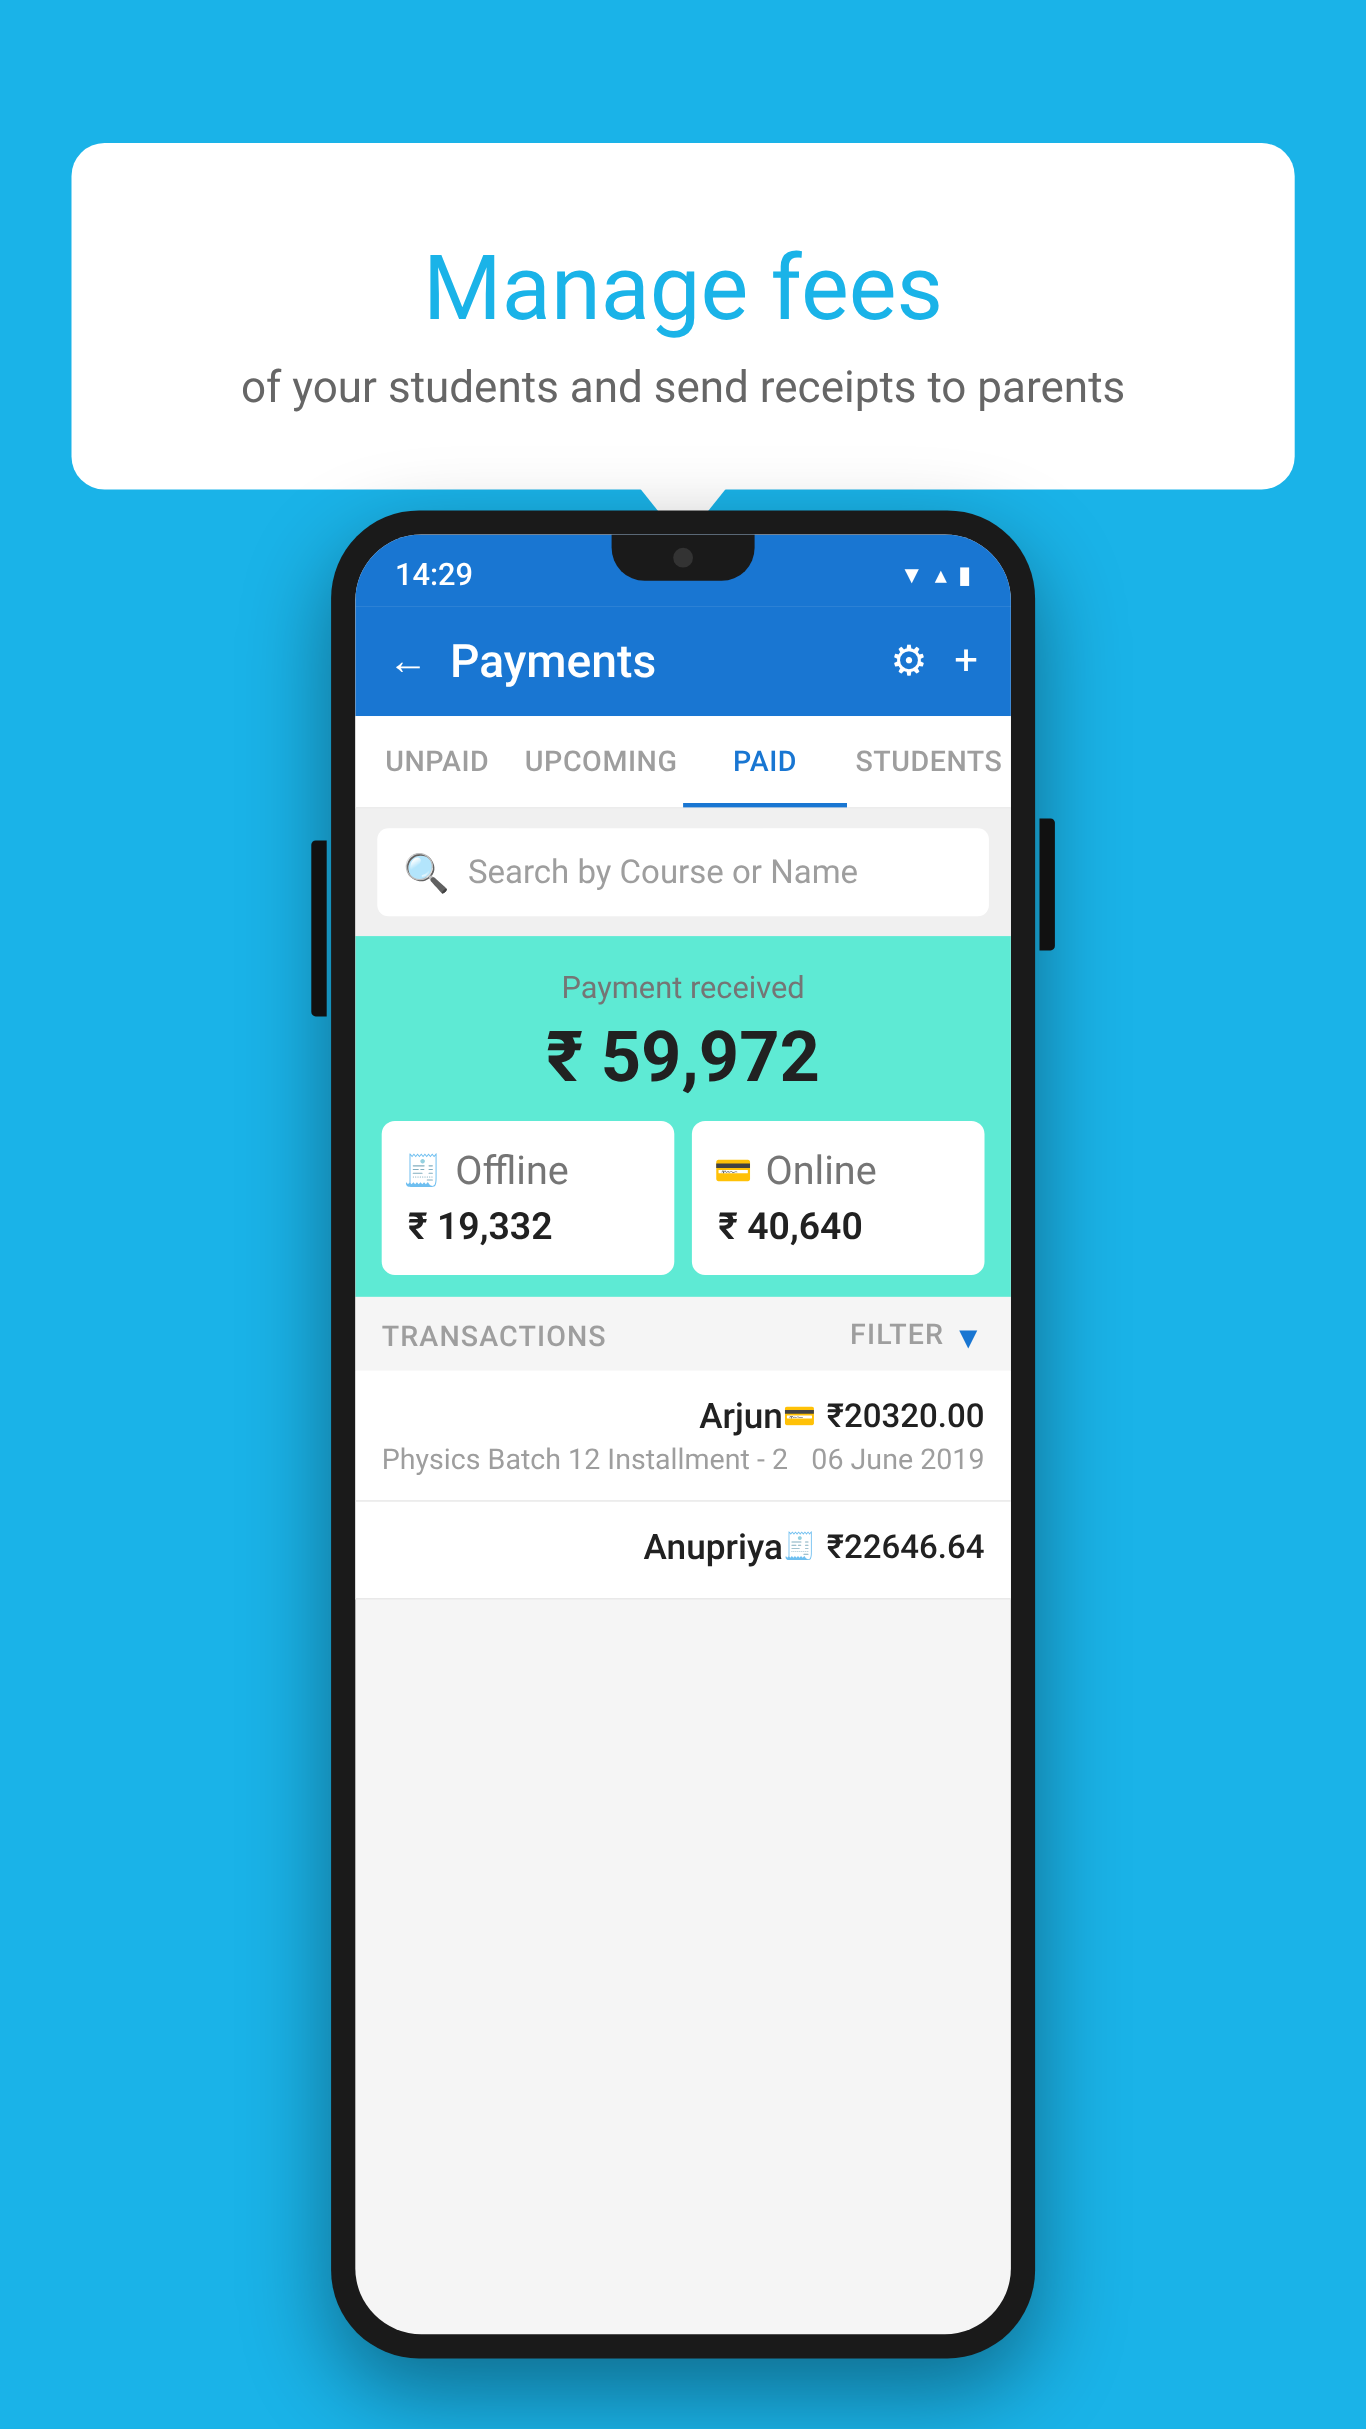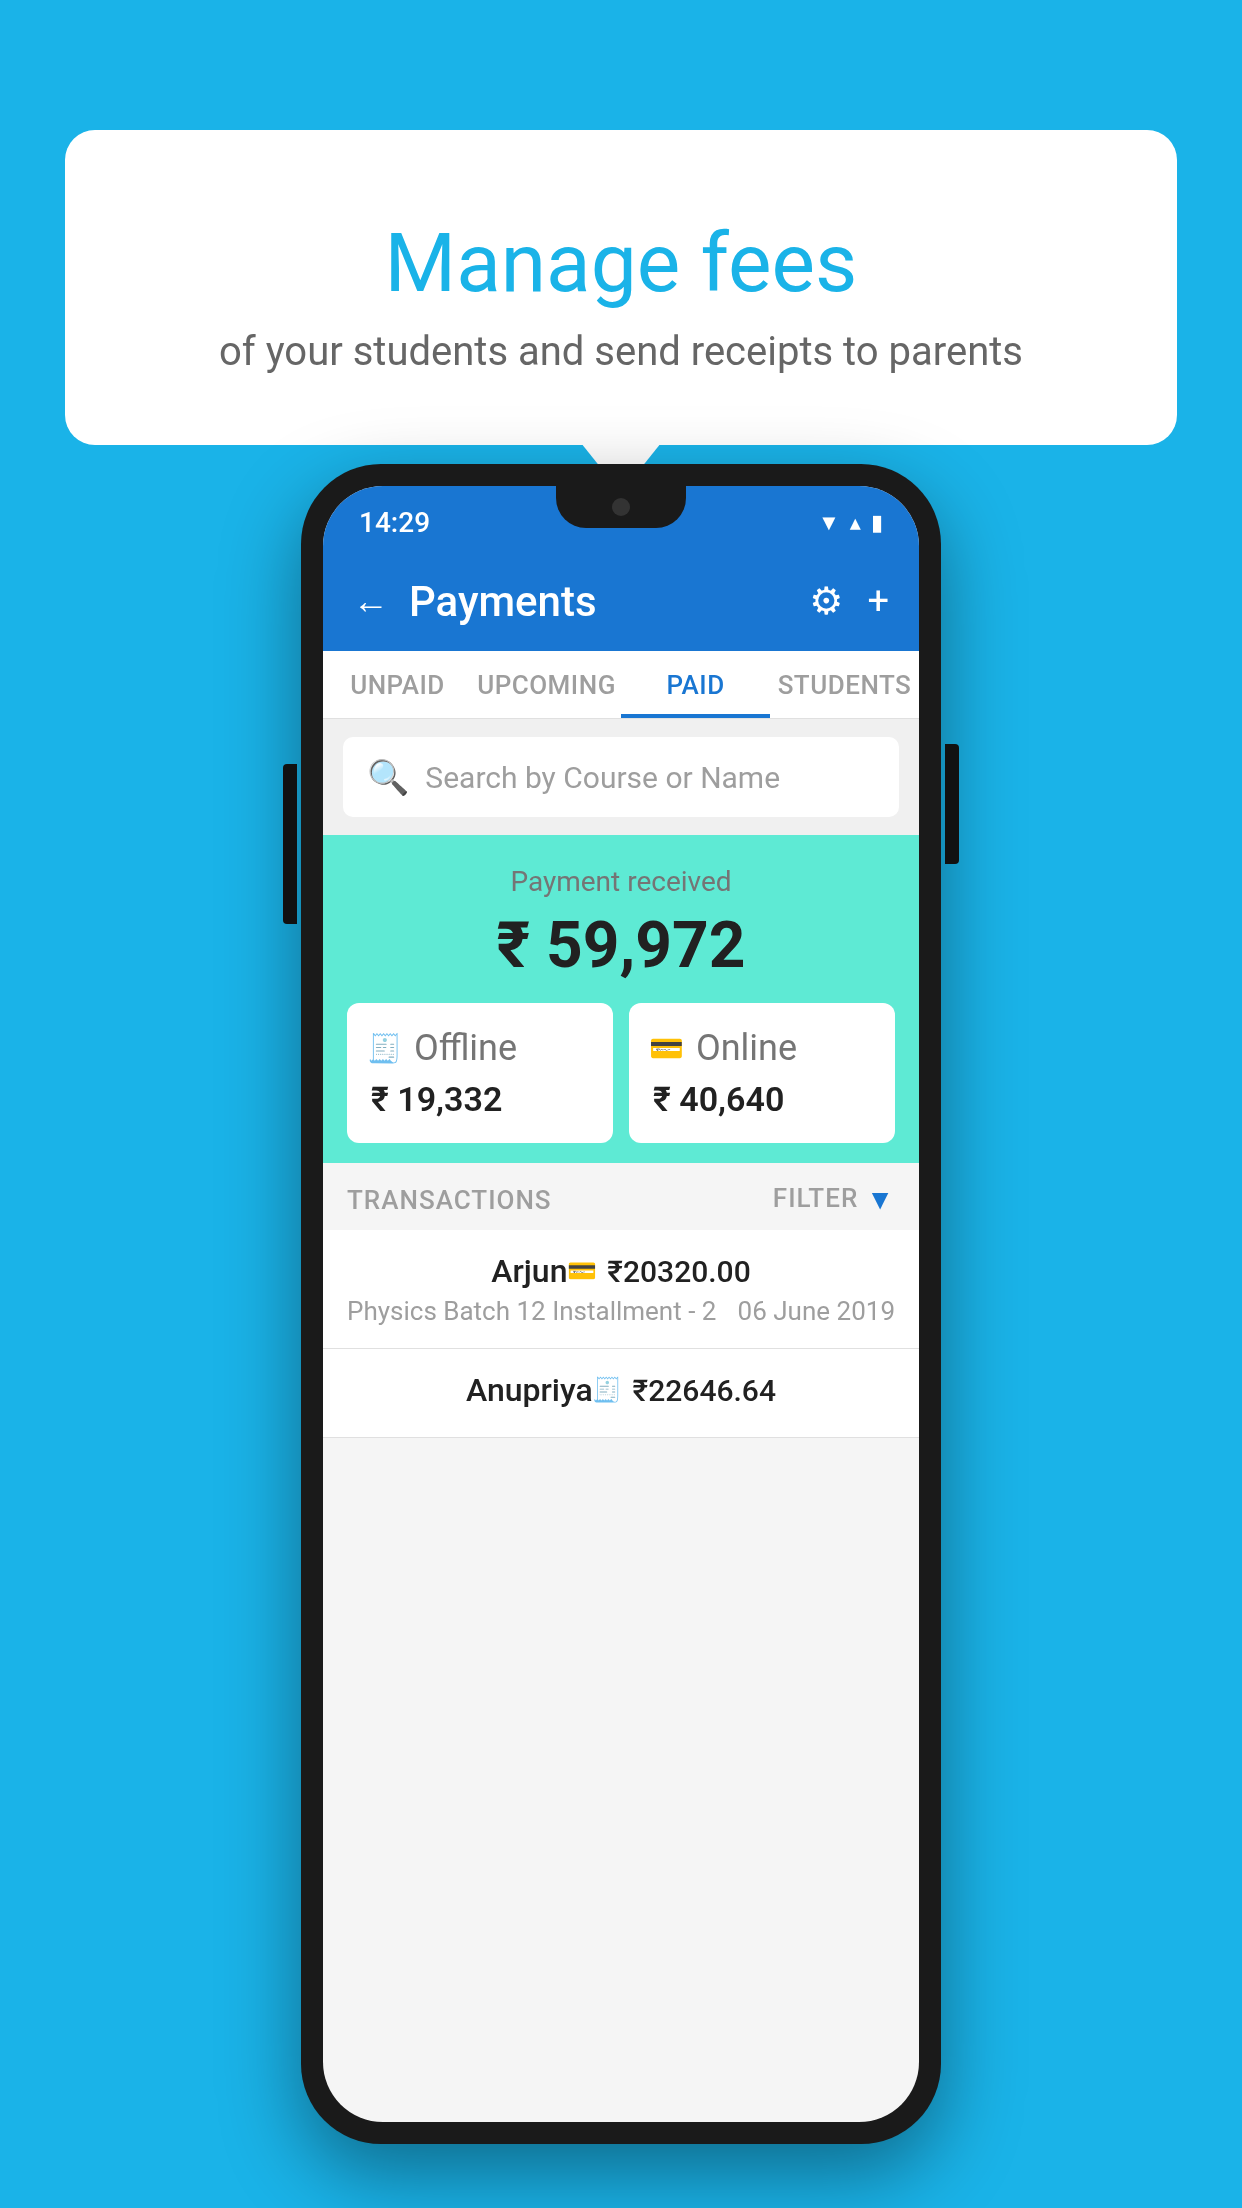--- a/index.html
+++ b/index.html
@@ -195,21 +195,21 @@
     .header-icon {
       color: white;
       font-size: 38px;
     }
 
     
     .tabs {
       background: white;
       display: flex;
       border-bottom: 1px solid #e0e0e0;
-      height: 68px;
+      height: 84px;
     }
 
     .tab {
       flex: 1;
       display: flex;
       align-items: center;
       justify-content: center;
       font-size: 26px;
       font-weight: 500;
       color: #9e9e9e;
@@ -351,21 +351,21 @@
       background: white;
     }
 
     .transaction-item {
       padding: 22px 24px;
       border-bottom: 1px solid #e0e0e0;
     }
 
     .transaction-row1 {
       display: flex;
-      justify-content: center;
+      justify-content: flex-end;
       align-items: center;
       margin-bottom: 6px;
     }
 
     .transaction-name {
       color: #212121;
       font-size: 32px;
       font-weight: 500;
     }
 

